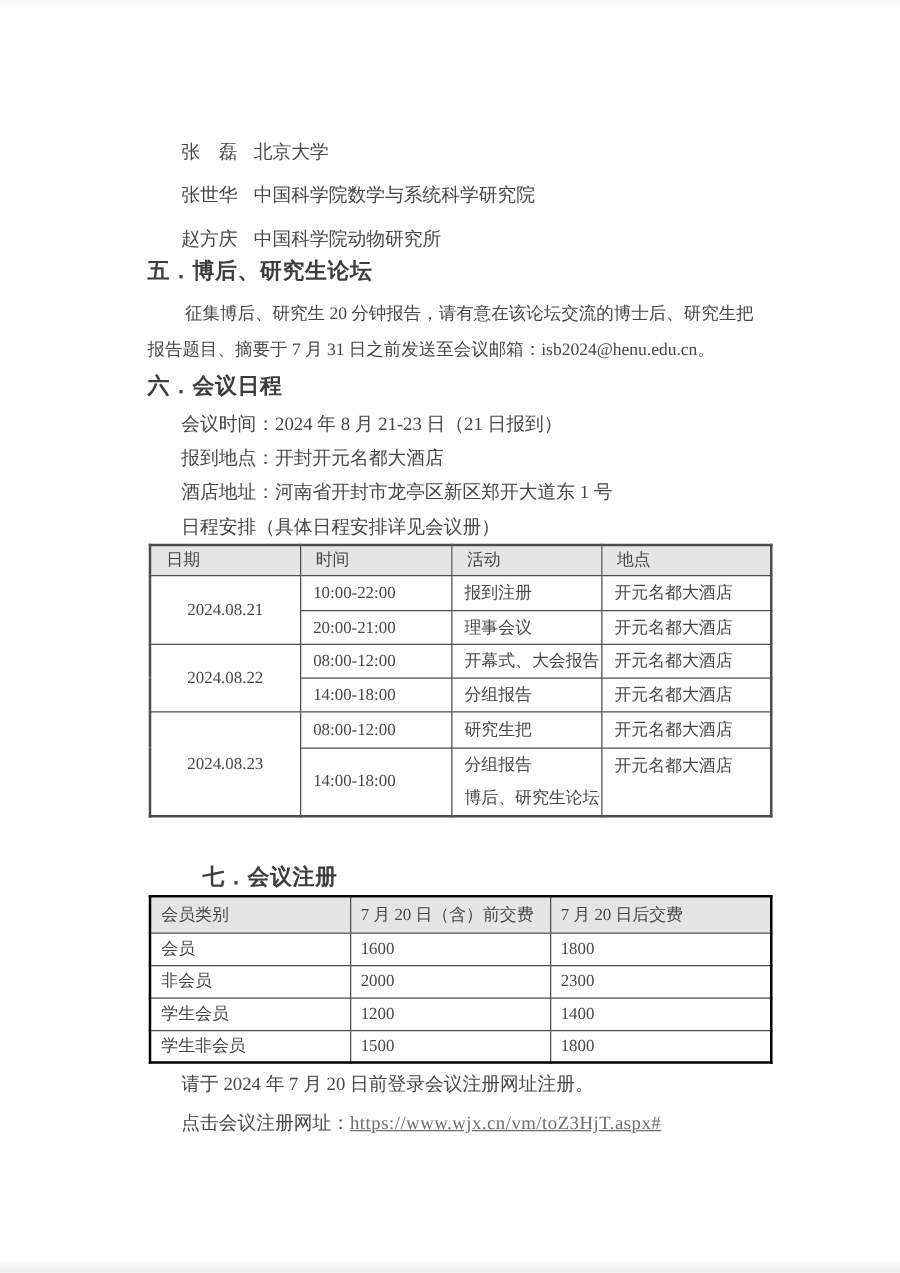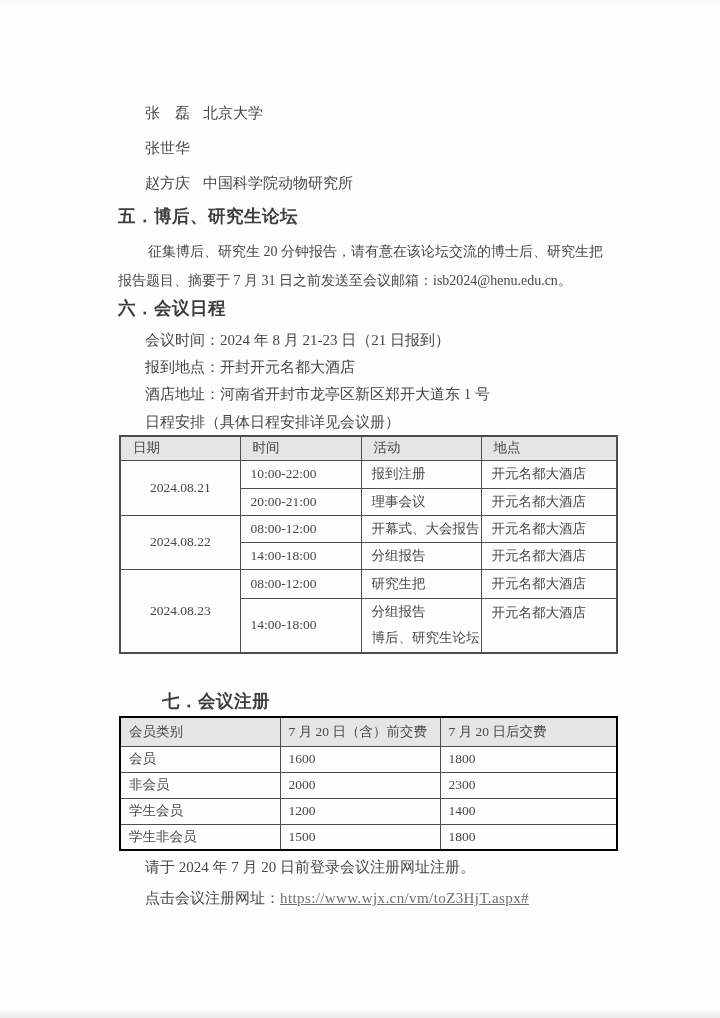--- a/index.html
+++ b/index.html
@@ -11,21 +11,21 @@
   }
   .scan-edge-top {
     position:absolute; top:0; left:0; width:100%; height:8px;
     background:linear-gradient(#f4f4f4,#fefefe); opacity:.7;
   }
   .scan-edge-bottom {
     position:absolute; bottom:0; left:0; width:100%; height:10px;
     background:linear-gradient(#fefefe,#ececec);
   }
   .names { position:absolute; left:145px; top:104px; font-size:15px; }
-  .name-row { height:35px; display:flex; }
+  .name-row { height:35px; display:flex; align-items:center; }
   .name-row .nm { display:inline-block; width:45px; white-space:pre; margin-right:13px; }
   .sec-heading {
     position:absolute; left:118px; margin:0; font-size:17.5px; font-weight:bold;
     color:#3d3d3d; letter-spacing:0.5px; line-height:24px;
   }
   #heading-5 { top:204px; }
   #heading-6 { top:296px; }
   #heading-7 { top:689px;margin-left:44px; }
   .para {
     position:absolute; left:118px; top:238px; width:502px;
@@ -67,20 +67,21 @@
 <div class="page">
   <div class="scan-edge-top"></div>
 
   <div class="names">
     <div class="name-row">
       <span class="nm">张　磊</span>
       <span class="aff">北京大学</span>
     </div>
     <div class="name-row">
       <span class="nm">张世华</span>
+      <span class="aff">中国科学院数学与系统科学研究院</span>
     </div>
     <div class="name-row">
       <span class="nm">赵方庆</span>
       <span class="aff">中国科学院动物研究所</span>
     </div>
   </div>
 
   <h2 class="sec-heading" id="heading-5">五．博后、研究生论坛</h2>
 
   <div class="para">

